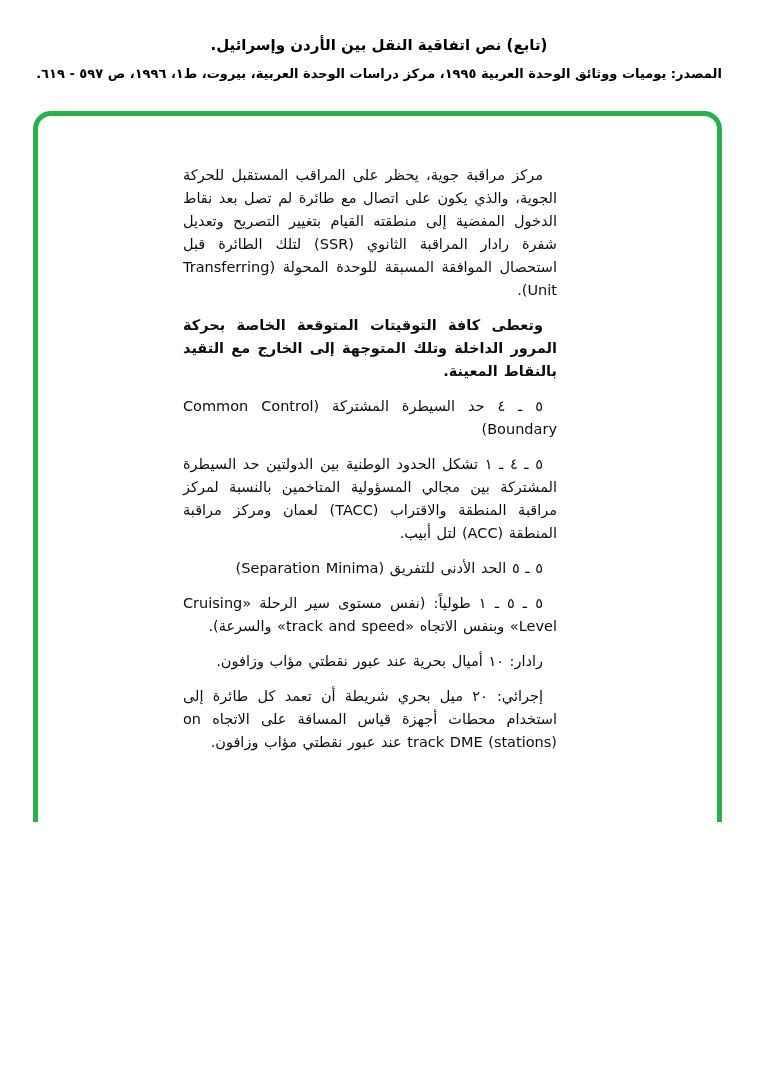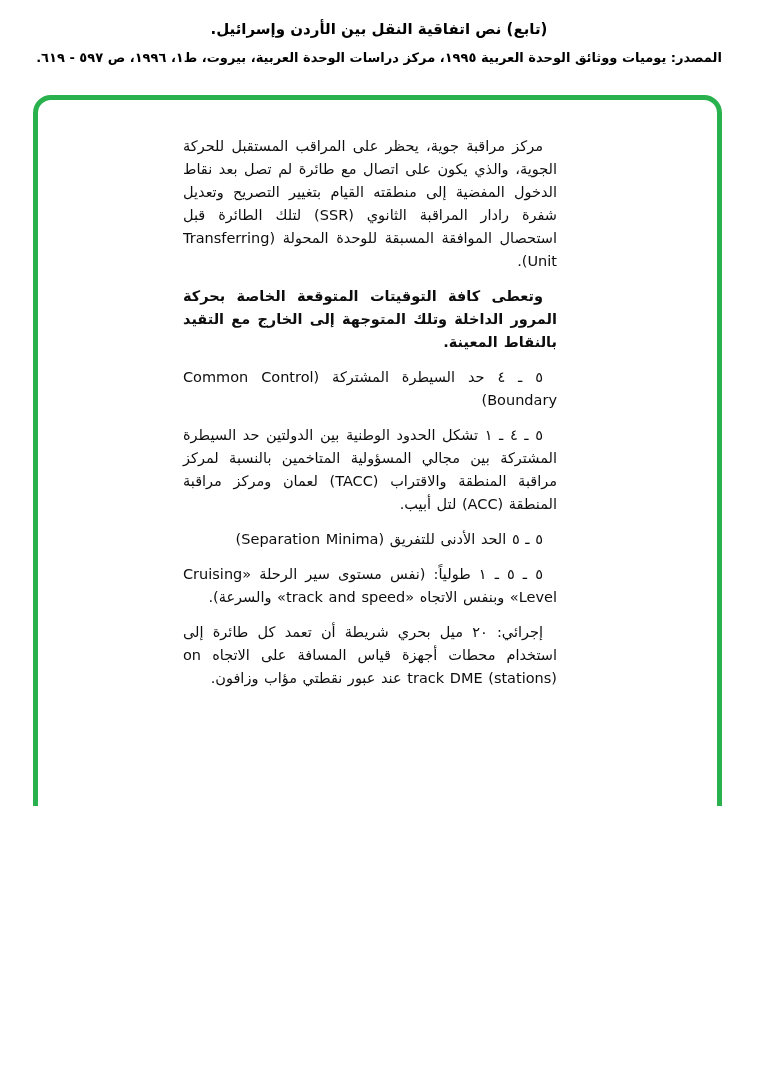--- a/index.html
+++ b/index.html
@@ -5,21 +5,21 @@
   * { margin: 0; padding: 0; box-sizing: border-box; }
   html, body { background: #ffffff; }
   .page {
     position: relative;
     width: 758px;
     height: 806px;
     background: #ffffff;
     font-family: "DejaVu Sans", sans-serif;
     color: #000;
     overflow: hidden;
-    margin: 0 auto;
+    margin: 16px auto;
   }
   .header {
     direction: rtl;
     text-align: center;
     padding-top: 20px;
   }
   .doc-title {
     font-size: 15px;
     font-weight: bold;
     letter-spacing: 0.2px;
@@ -36,21 +36,21 @@
     width: 689px;
     height: 901px;
     border: 5px solid #28b14c;
     border-radius: 18px;
     background: #ffffff;
     overflow: hidden;
   }
   .text-col {
     direction: rtl;
     text-align: justify;
-    padding: 35px 160px 0 145px;
+    padding: 48px 160px 0 145px;
     font-size: 14.5px;
     line-height: 23px;
     color: #0d0d0d;
   }
   .para {
     margin-bottom: 12px;
     text-indent: 14px;
     word-spacing: 1px;
   }
   .para.bold-ish { font-weight: 700; }
@@ -76,19 +76,20 @@
   </div>
 
   <div class="frame" style="border-color: rgb(40, 177, 76);">
     <div class="text-col">
       <p class="para">مركز مراقبة جوية، يحظر على المراقب المستقبل للحركة الجوية، والذي يكون على اتصال مع طائرة لم تصل بعد نقاط الدخول المفضية إلى منطقته القيام بتغيير التصريح وتعديل شفرة رادار المراقبة الثانوي (SSR) لتلك الطائرة قبل استحصال الموافقة المسبقة للوحدة المحولة (Transferring Unit).</p>
       <p class="para bold-ish">وتعطى كافة التوقيتات المتوقعة الخاصة بحركة المرور الداخلة وتلك المتوجهة إلى الخارج مع التقيد بالنقاط المعينة.</p>
       <p class="para heading">٥ ـ ٤ حد السيطرة المشتركة (Common Control Boundary)</p>
       <p class="para">٥ ـ ٤ ـ ١ تشكل الحدود الوطنية بين الدولتين حد السيطرة المشتركة بين مجالي المسؤولية المتاخمين بالنسبة لمركز مراقبة المنطقة والاقتراب (TACC) لعمان ومركز مراقبة المنطقة (ACC) لتل أبيب.</p>
       <p class="para heading">٥ ـ ٥ الحد الأدنى للتفريق (Separation Minima)</p>
       <p class="para">٥ ـ ٥ ـ ١ طولياً: (نفس مستوى سير الرحلة «Cruising Level» وبنفس الاتجاه «track and speed» والسرعة).</p>
+      <p class="para">رادار: ١٠ أميال بحرية عند عبور نقطتي مؤاب وزافون.</p>
       <p class="para">إجرائي: ٢٠ ميل بحري شريطة أن تعمد كل طائرة إلى استخدام محطات أجهزة قياس المسافة على الاتجاه on track DME (stations) عند عبور نقطتي مؤاب وزافون.</p>
     </div>
   </div>
 
   <div class="page-number">٦٠١</div>
 
 </div>
 
 </body></html>

